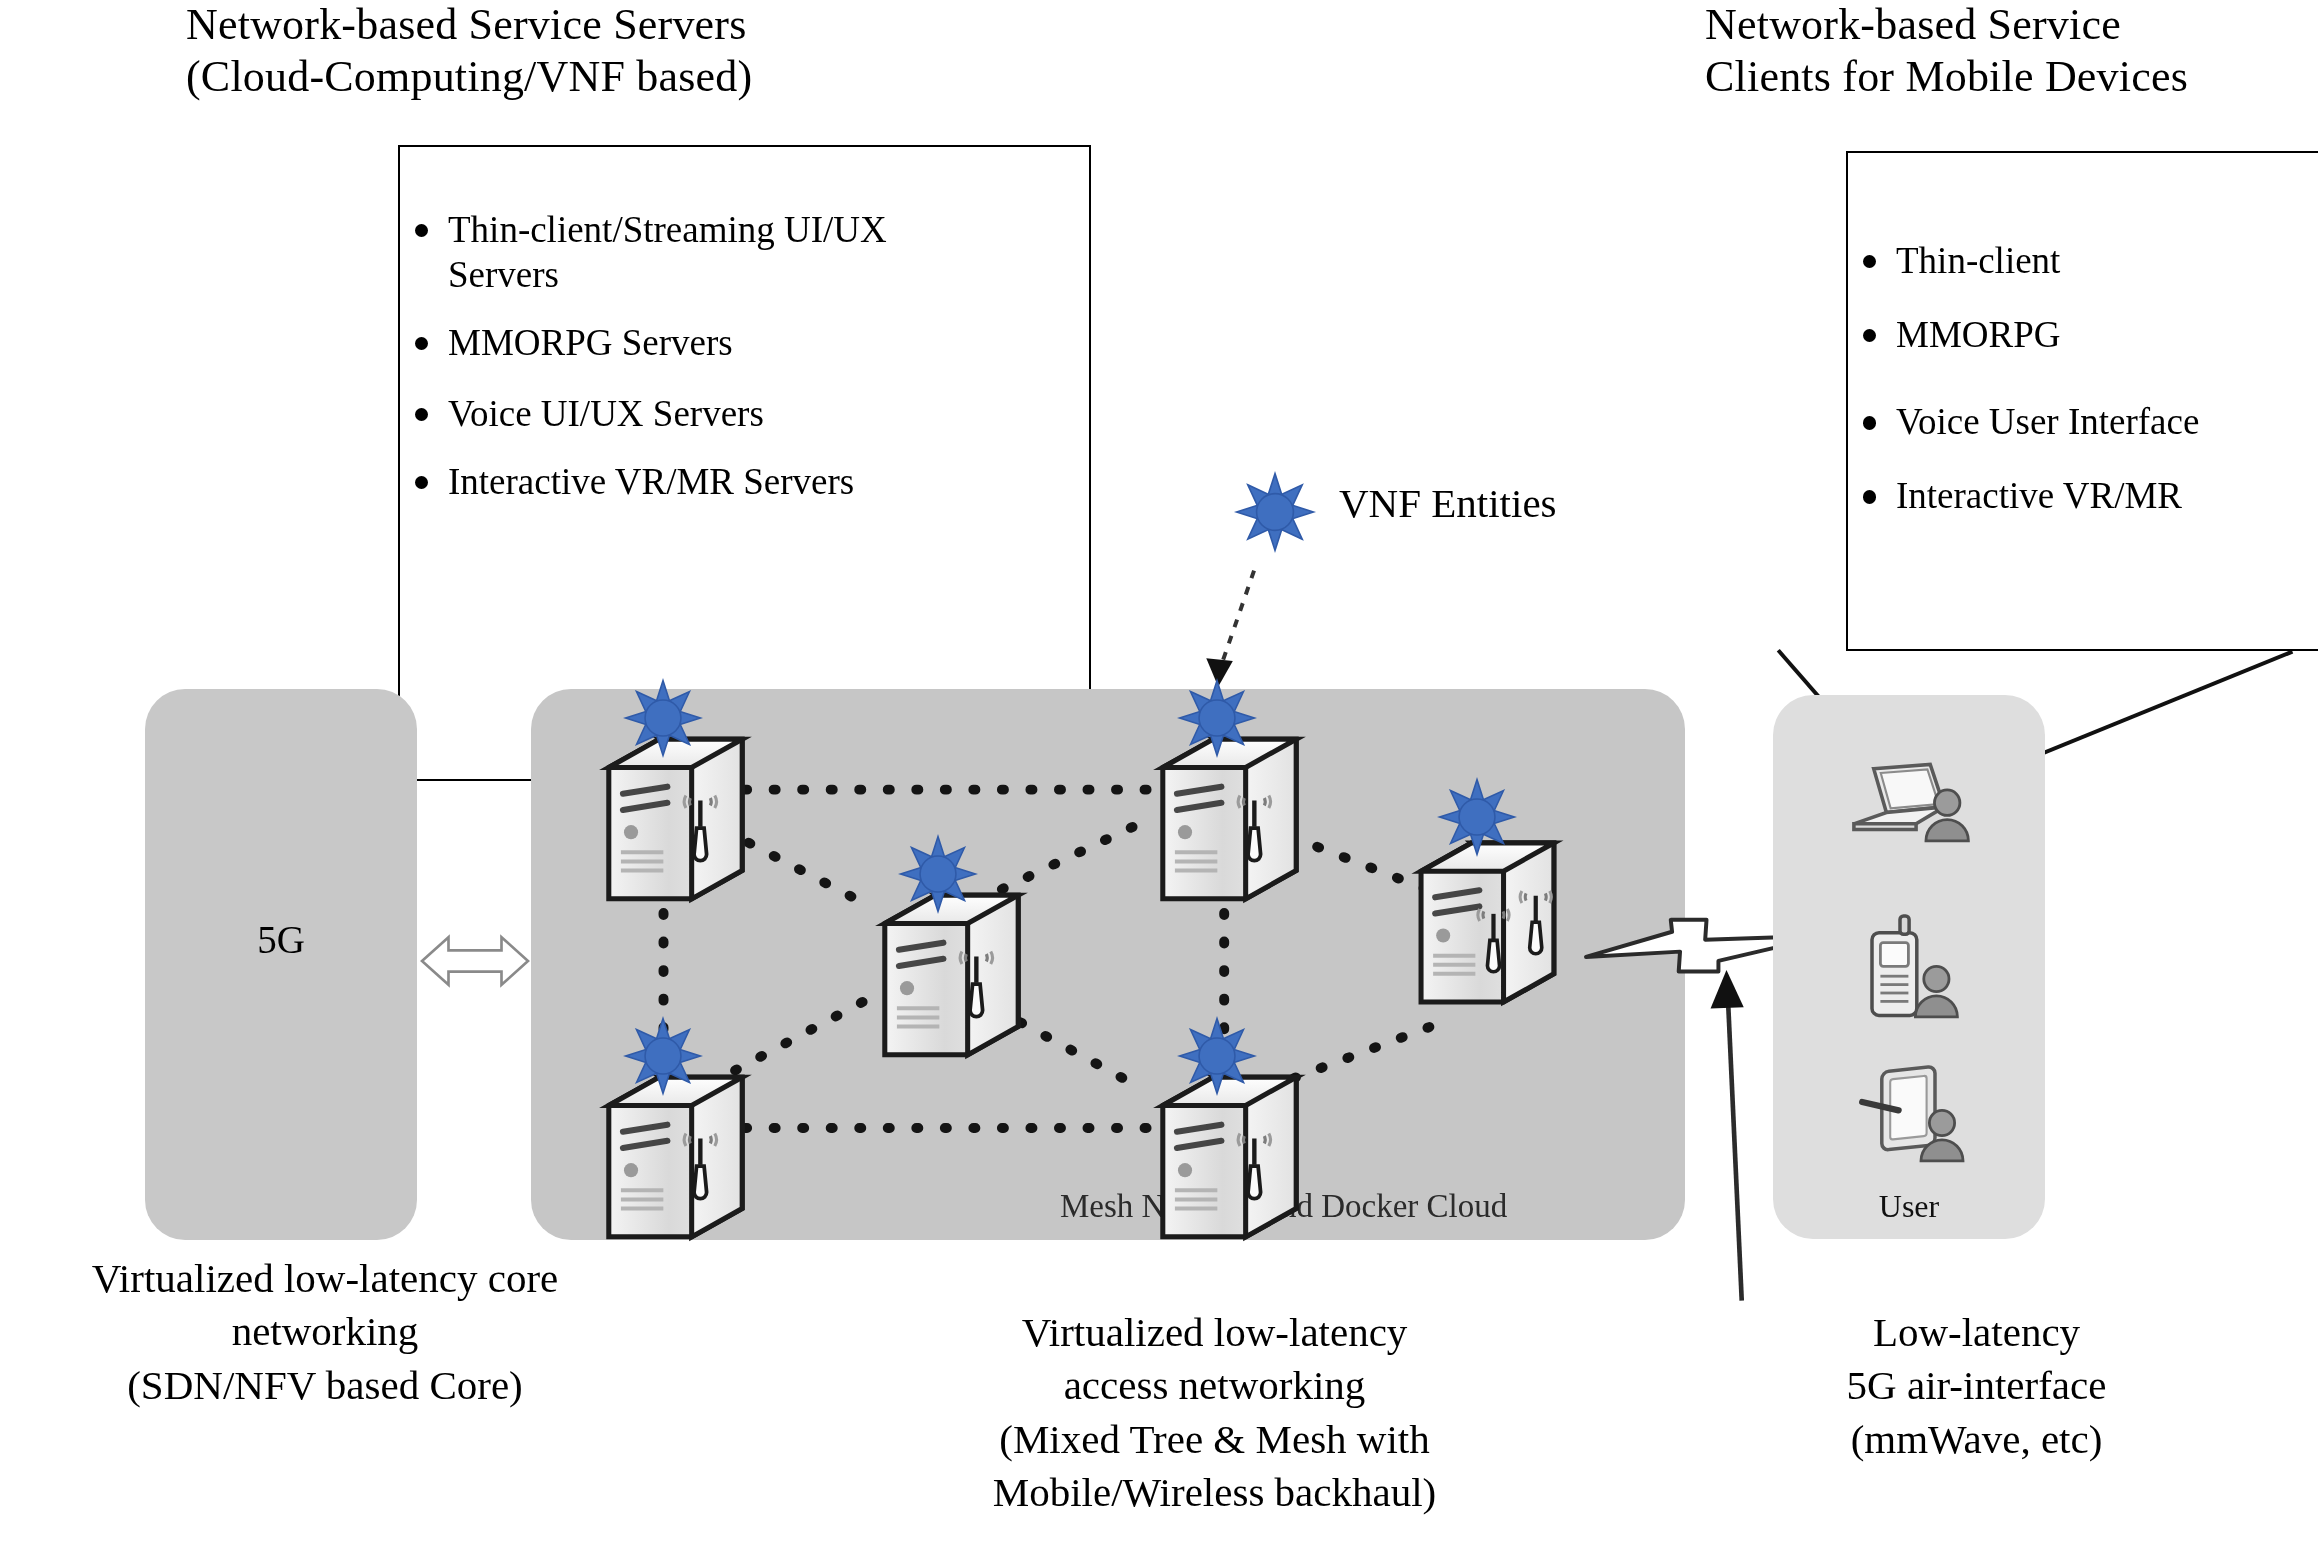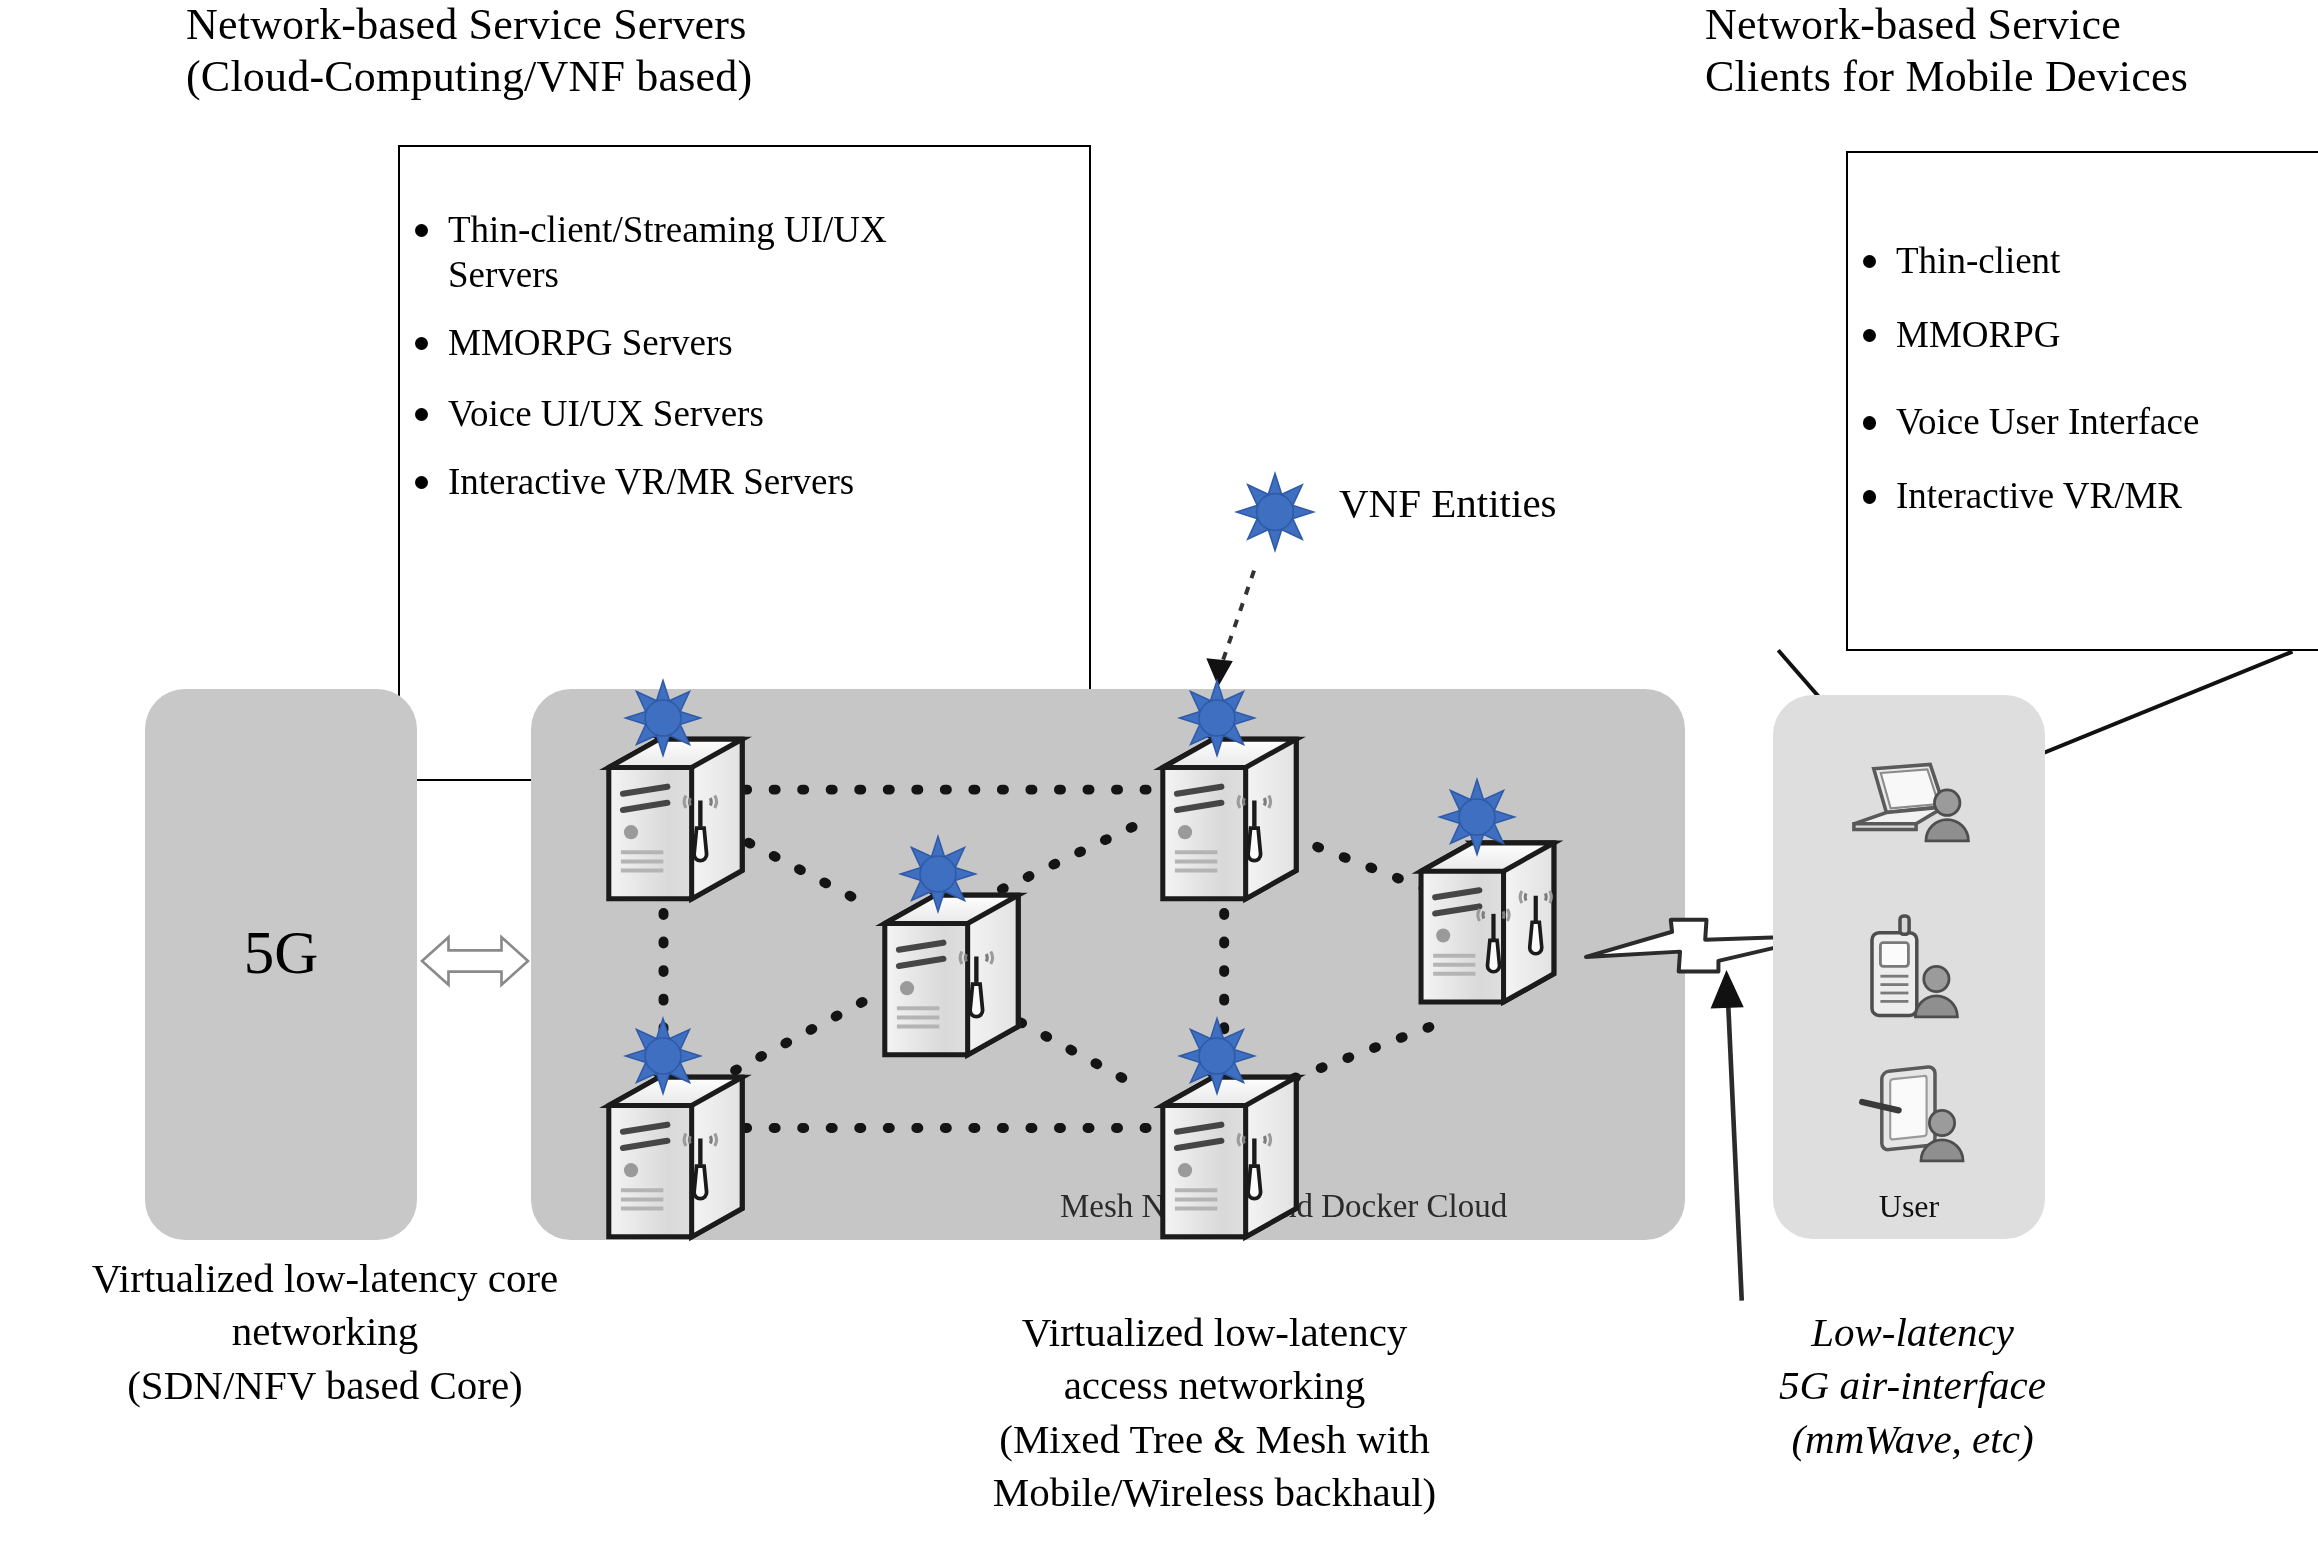--- a/index.html
+++ b/index.html
@@ -30,21 +30,21 @@
     width:13.3px;height:13.3px;border-radius:50%;background:#000;
   }
 
   
   .panel{border-radius:40px;}
   .panel-core{background:#c8c8c8;}
   .panel-mesh{background:#c6c6c6;}
   .panel-user{background:#dedede;}
 
   .core-label{
-    font-size:61px;line-height:1.22;text-align:center;
+    font-size:39px;line-height:1.22;text-align:center;
   }
   .mesh-label{font-size:33px;color:#2b2b2b;white-space:nowrap;}
   .user-label{font-size:32px;color:#111;text-align:center;}
 
   
   .caption{
     font-size:41px;line-height:1.30;text-align:center;white-space:nowrap;
   }
 
   .vnf-legend-text{font-size:41px;white-space:nowrap;}
@@ -335,18 +335,18 @@
   <div>(SDN/NFV based Core)</div>
 </div>
 
 <div class="abs caption" style="left:823px;top:1306px;width:783px;">
   <div>Virtualized  low-latency</div>
   <div>access networking</div>
   <div>(Mixed Tree &amp; Mesh with</div>
   <div>Mobile/Wireless  backhaul)</div>
 </div>
 
-<div class="abs caption" style="left:1654px;top:1306px;width:517px;font-style:italic;">
+<div class="abs caption" style="left:1718px;top:1306px;width:517px;">
   <div>Low-latency</div>
   <div>5G air-interface</div>
   <div>(mmWave, etc)</div>
 </div>
 
 
 </body></html>

